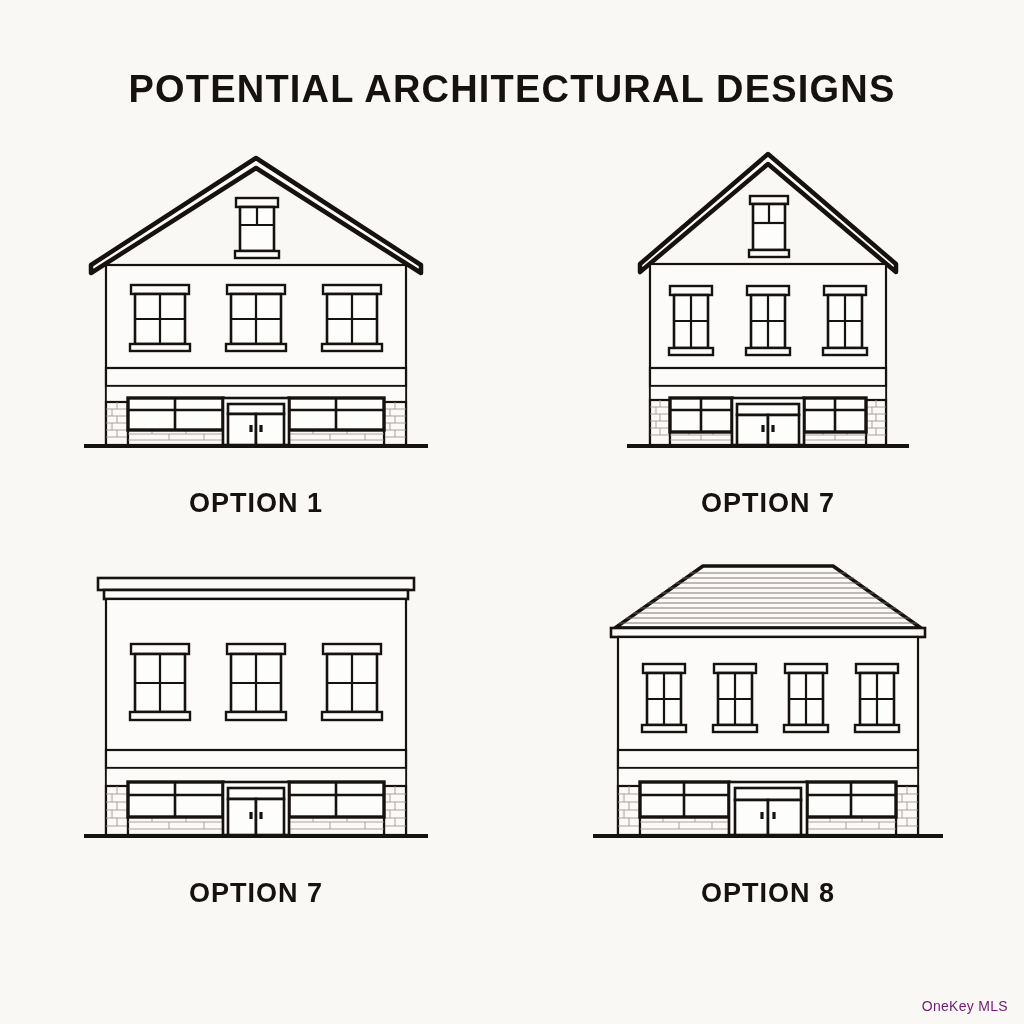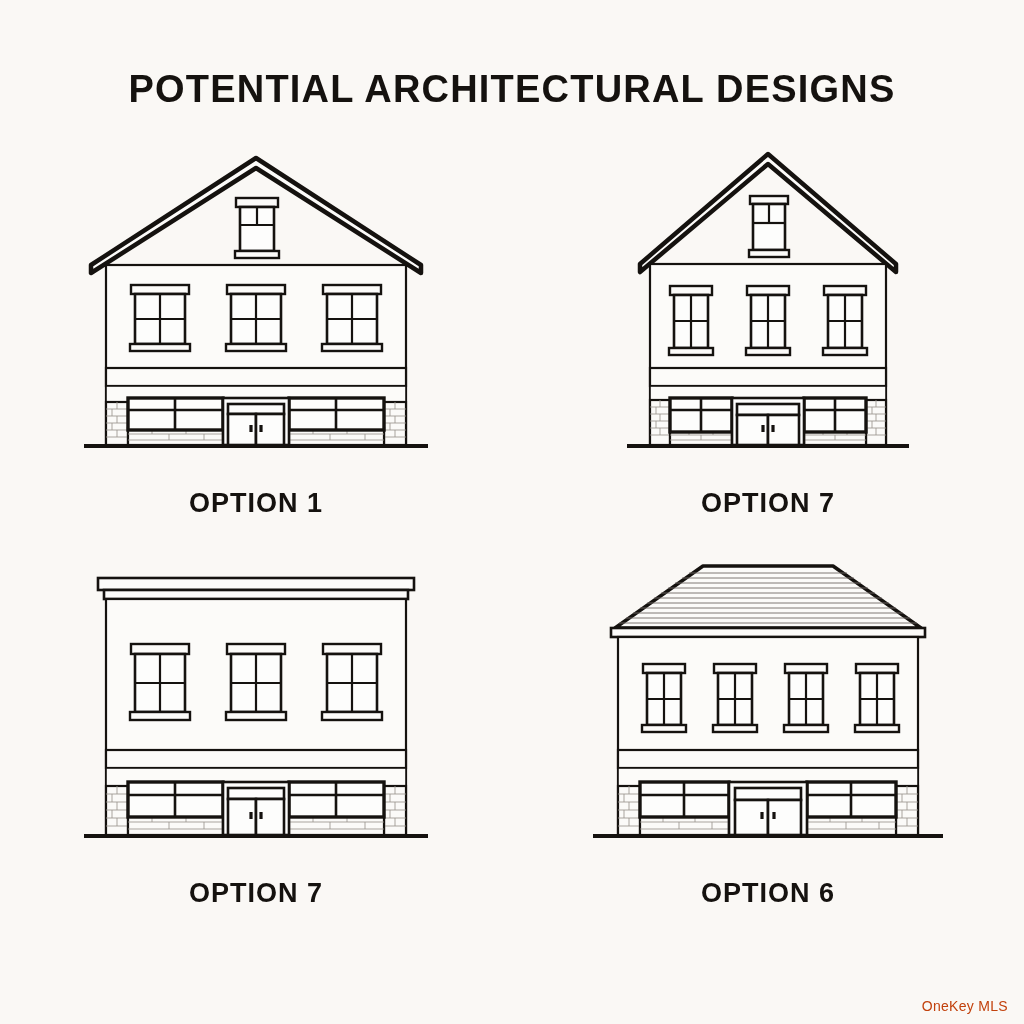--- a/index.html
+++ b/index.html
@@ -68,21 +68,21 @@
     letter-spacing: 1px;
     color: #15120f;
     text-align: center;
     white-space: nowrap;
   }
   .watermark {
     position: absolute;
     right: 16px;
     bottom: 10px;
     font-size: 14px;
-    color: #c2410c;
+    color: #701a75;
     letter-spacing: 0.3px;
     font-family: "Liberation Sans", sans-serif;
   }
   
   .wall      { fill: #fcfbf9; stroke: #15120f; stroke-width: 2.2; }
   .wall-thin { fill: #fcfbf9; stroke: #15120f; stroke-width: 1.6; }
   .roof      { fill: #fcfbf9; stroke: #15120f; stroke-width: 4.5; stroke-linejoin: round; }
   .roof-face { fill: #fbfaf8; stroke: #15120f; stroke-width: 3.6; stroke-linejoin: round; }
   .shingle   { stroke: #6f6a64; stroke-width: 0.9; fill: none; }
   .band      { fill: #fcfbf9; stroke: #15120f; stroke-width: 2.2; }
@@ -541,19 +541,19 @@
             <rect class="door" x="146" y="232" width="78" height="53"></rect>
             <rect class="door" x="152" y="238" width="66" height="12"></rect>
             <rect class="door" x="152" y="250" width="33" height="35"></rect>
             <rect class="door" x="185" y="250" width="33" height="35"></rect>
             <line class="handle" x1="179" y1="262" x2="179" y2="269"></line>
             <line class="handle" x1="191" y1="262" x2="191" y2="269"></line>
           </g>
           <line class="ground" x1="10" y1="286" x2="360" y2="286"></line>
         </svg>
       </div>
-      <div class="option-caption">OPTION 6</div>
+      <div class="option-caption">OPTION 8</div>
     </div>
 
   </div>
 
   <div class="watermark">OneKey MLS</div>
 </div>
 
 </body></html>

